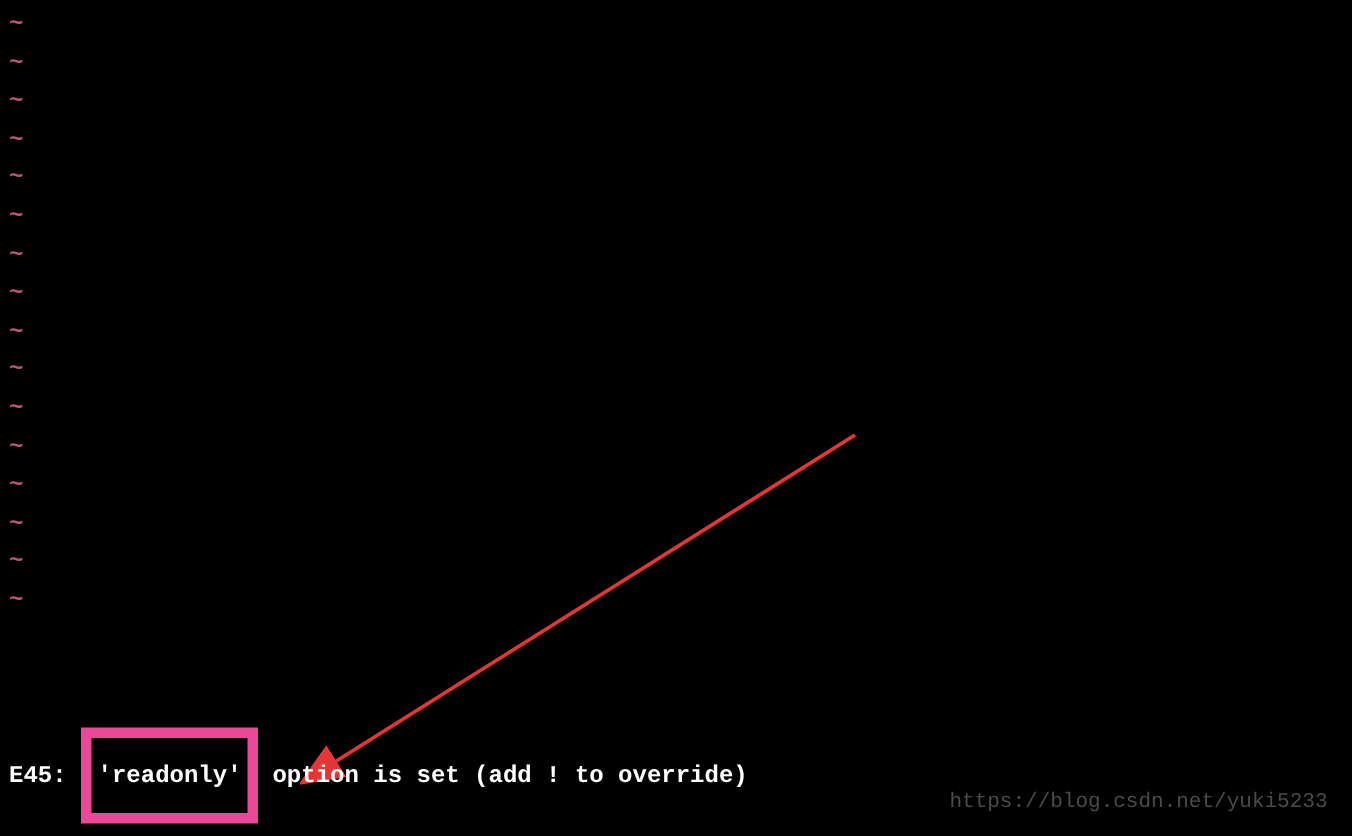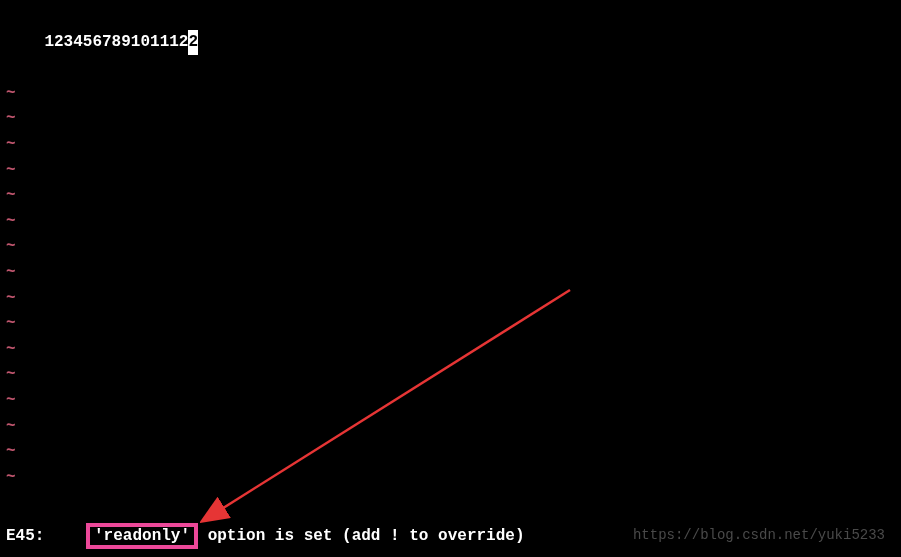--- a/index.html
+++ b/index.html
@@ -37,24 +37,23 @@
       color: #c0566e;
     }
     .status-line {
       position: absolute;
       bottom: 8px;
       left: 6px;
       color: #ffffff;
       font-weight: bold;
     }
     .highlight-box {
-      border: 4px solid #ec4899;
-      padding: 0 4px;
+      border: 7px solid #ec4899;
+      padding: 16px 4px;
       display: inline-block;
-      margin-left: 32px;
     }
     .arrow-svg {
       position: absolute;
       top: 280px;
       left: 200px;
       width: 380px;
       height: 250px;
       pointer-events: none;
     }
     .watermark {
@@ -63,23 +62,20 @@
       right: 16px;
       color: #4a4a4a;
       font-size: 14px;
       font-weight: normal;
     }
   </style>
 </head>
 <body>
 
 <div class="editor-area">
-  <div class="line text-line">
-    <span>1234567891011</span><span>12</span><span class="cursor-char">2</span>
-  </div>
   <div class="line tilde"><span>~</span></div>
   <div class="line tilde"><span>~</span></div>
   <div class="line tilde"><span>~</span></div>
   <div class="line tilde"><span>~</span></div>
   <div class="line tilde"><span>~</span></div>
   <div class="line tilde"><span>~</span></div>
   <div class="line tilde"><span>~</span></div>
   <div class="line tilde"><span>~</span></div>
   <div class="line tilde"><span>~</span></div>
   <div class="line tilde"><span>~</span></div>

